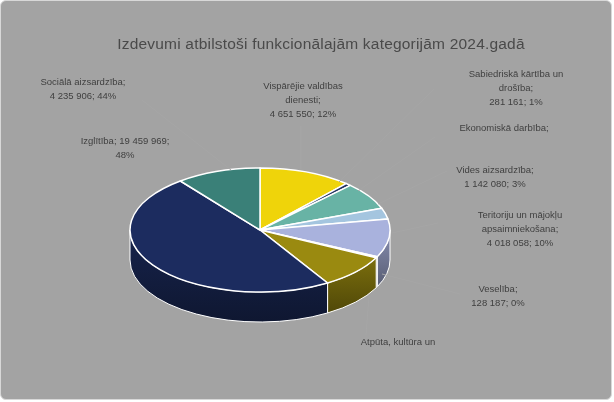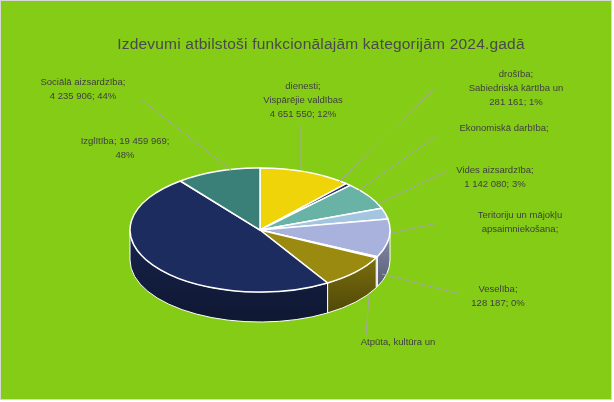--- a/index.html
+++ b/index.html
@@ -1,19 +1,19 @@
 <!DOCTYPE html>
 <html><head>
 <meta charset="utf-8">
 <style>
   html,body{margin:0;padding:0;background:#fff;}
   body{font-family:"Liberation Sans",sans-serif;}
   .frame{
-    position:relative;width:612px;height:400px;background:#84cc16;
-    border:1px solid #d8d8d8;border-radius:0;overflow:hidden;box-sizing:border-box;
+    position:relative;width:612px;height:400px;background:#a3a3a3;
+    border:1px solid #d8d8d8;border-radius:6px;overflow:hidden;box-sizing:border-box;
   }
   .chart-title{
     position:absolute;left:60px;top:34px;width:520px;
     text-align:center;font-size:15.5px;color:#4a4a4a;letter-spacing:.2px;
   }
   .pie-svg{position:absolute;left:0;top:0;}
   .callout{
     position:absolute;transform:translateX(-50%);
     text-align:center;font-size:9.5px;line-height:14px;color:#404040;
   }
@@ -68,39 +68,40 @@
   <div id="labels">
       <div class="callout" style="left: 82px; top: 74px;">
         <div>Sociālā aizsardzība;</div>
         <div>4 235 906; 44%</div>
       </div>
       <div class="callout" style="left: 76px; top: 133px; margin-left: 48px;">
         <div>Izglītība; 19 459 969;</div>
         <div>48%</div>
       </div>
       <div class="callout" style="left: 302px; top: 78px;">
+        <div>Vispārējie valdības</div>
         <div>dienesti;</div>
-        <div>Vispārējie valdības</div>
         <div>4 651 550; 12%</div>
       </div>
       <div class="callout" style="left: 515px; top: 66px;">
+        <div>Sabiedriskā kārtība un</div>
         <div>drošība;</div>
-        <div>Sabiedriskā kārtība un</div>
         <div>281 161; 1%</div>
       </div>
       <div class="callout" style="left: 503px; top: 120px;">
         <div>Ekonomiskā darbība;</div>
       </div>
       <div class="callout" style="left: 494px; top: 162px;">
         <div>Vides aizsardzība;</div>
         <div>1 142 080; 3%</div>
       </div>
       <div class="callout" style="left: 487px; top: 207px; margin-left: 32px;">
         <div>Teritoriju un mājokļu</div>
         <div>apsaimniekošana;</div>
+        <div>4 018 058; 10%</div>
       </div>
       <div class="callout" style="left: 497px; top: 281px;">
         <div>Veselība;</div>
         <div>128 187; 0%</div>
       </div>
       <div class="callout" style="left: 397px; top: 334px;">
         <div>Atpūta, kultūra un</div>
       </div>
     </div>
 </div>

